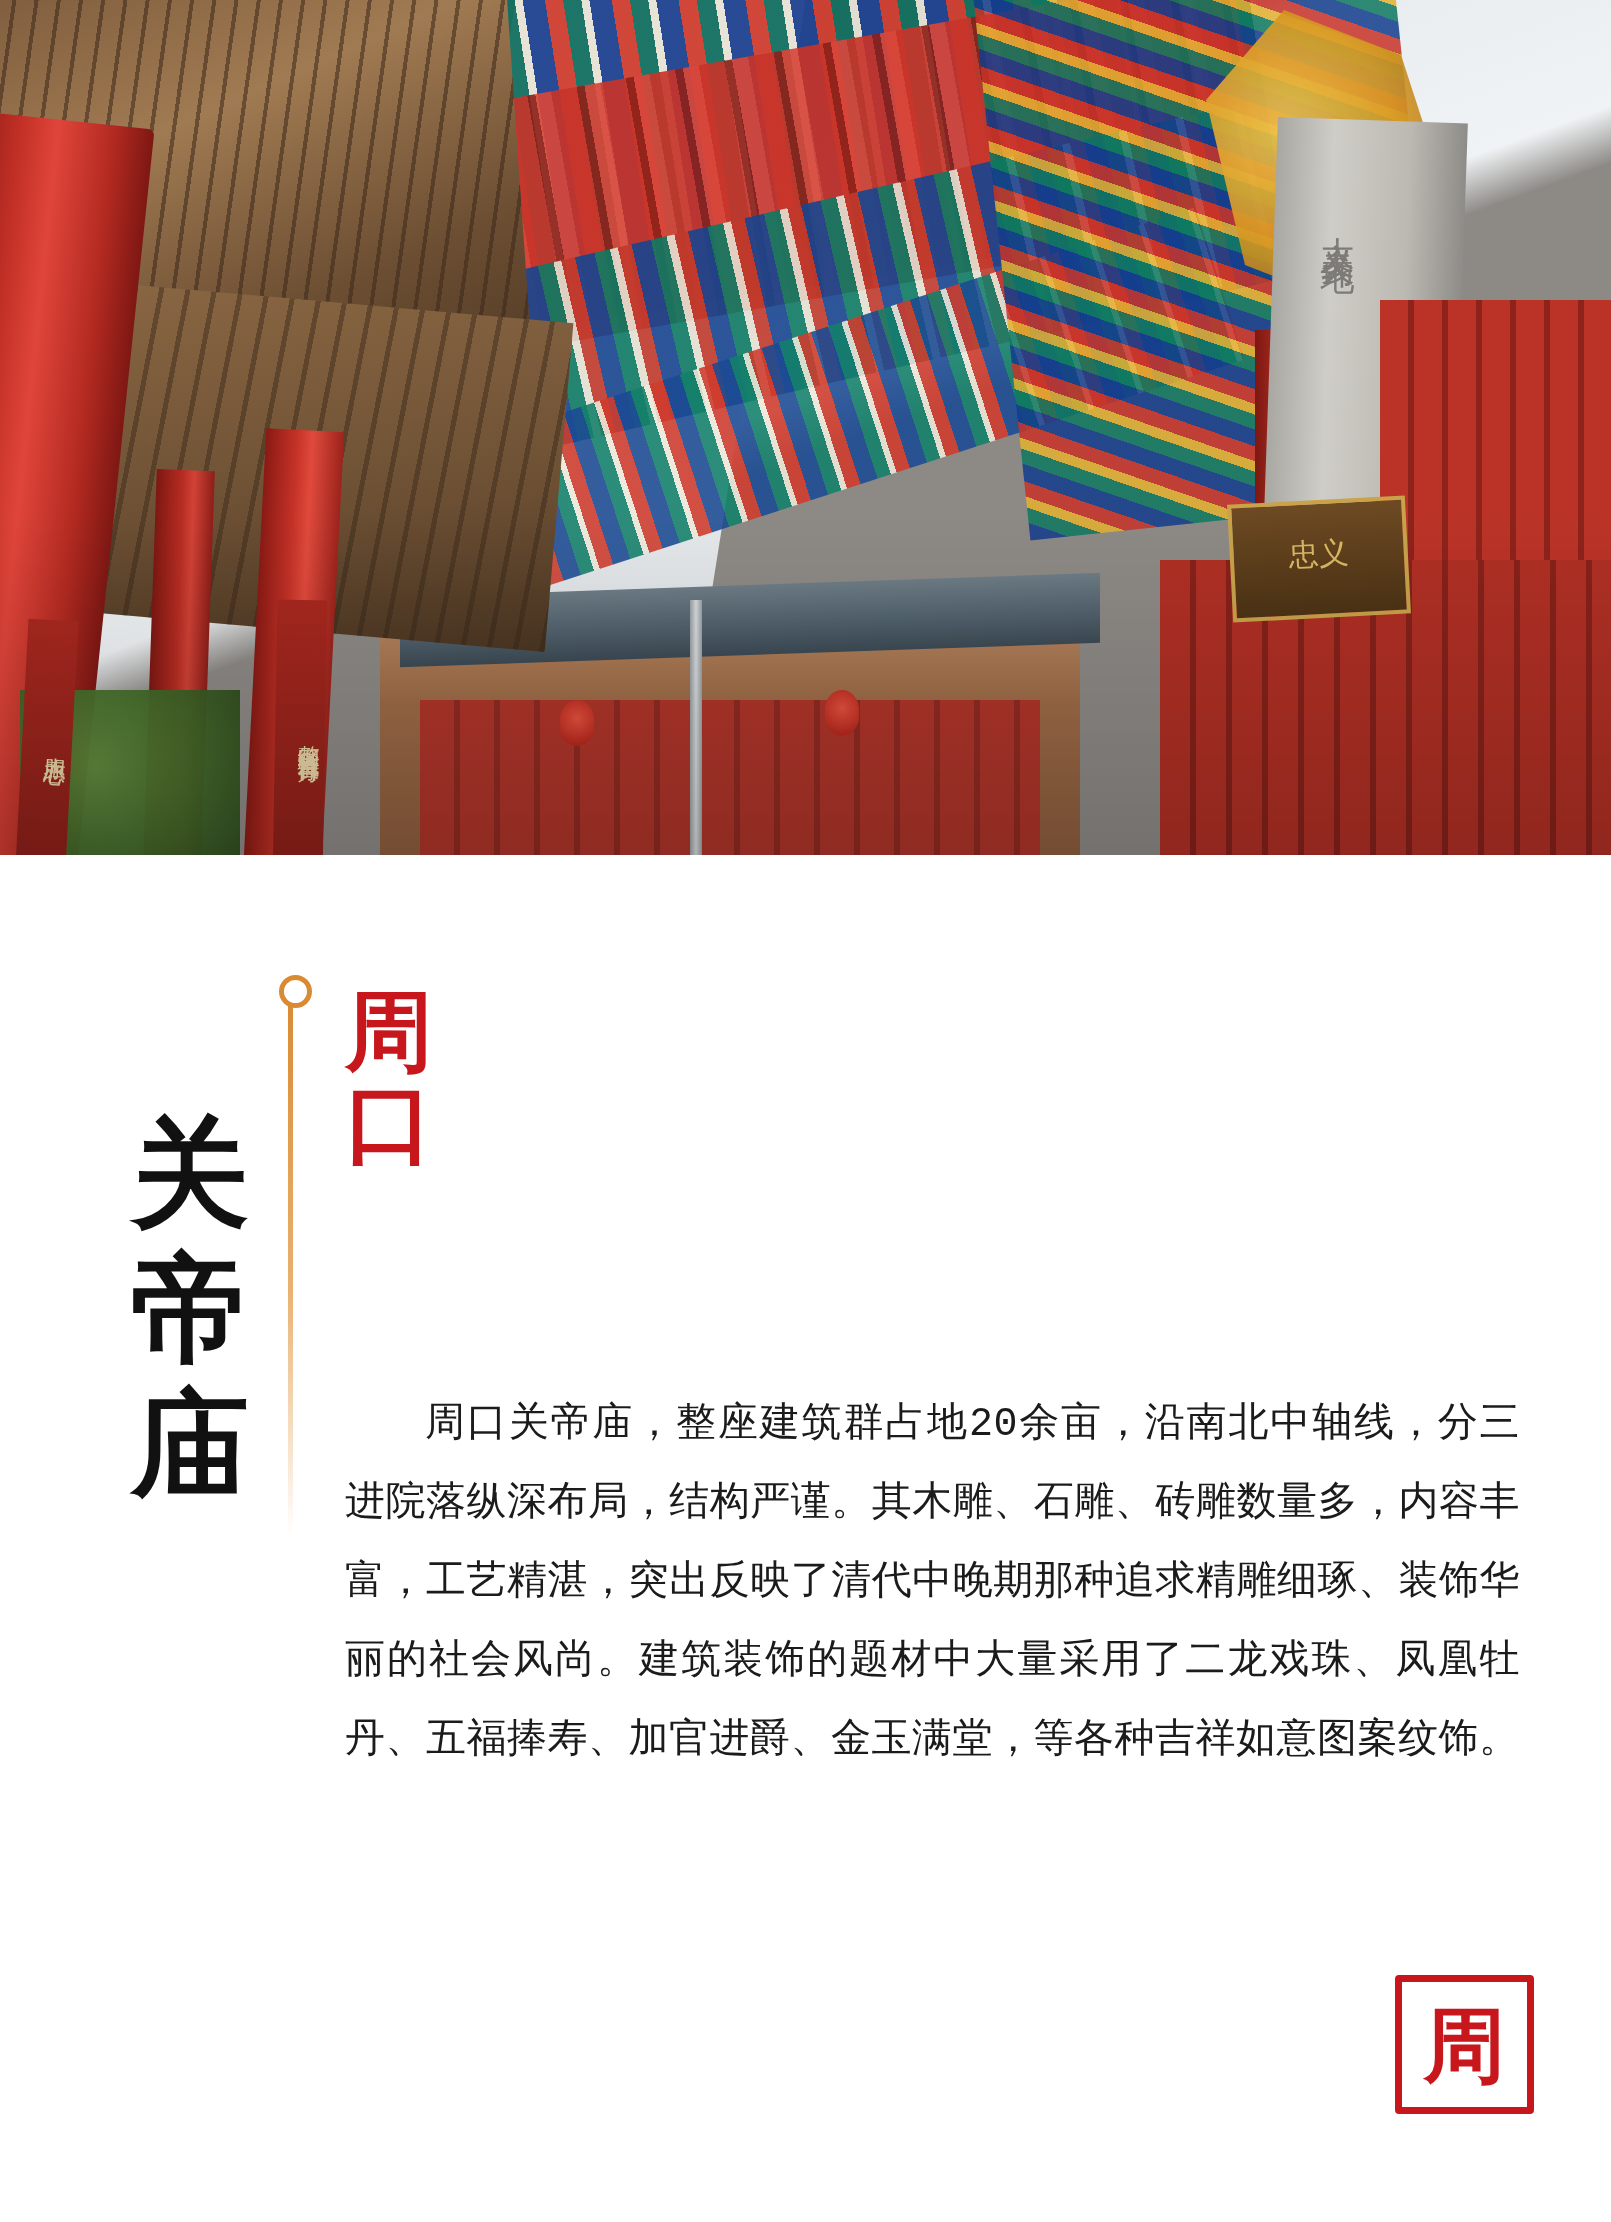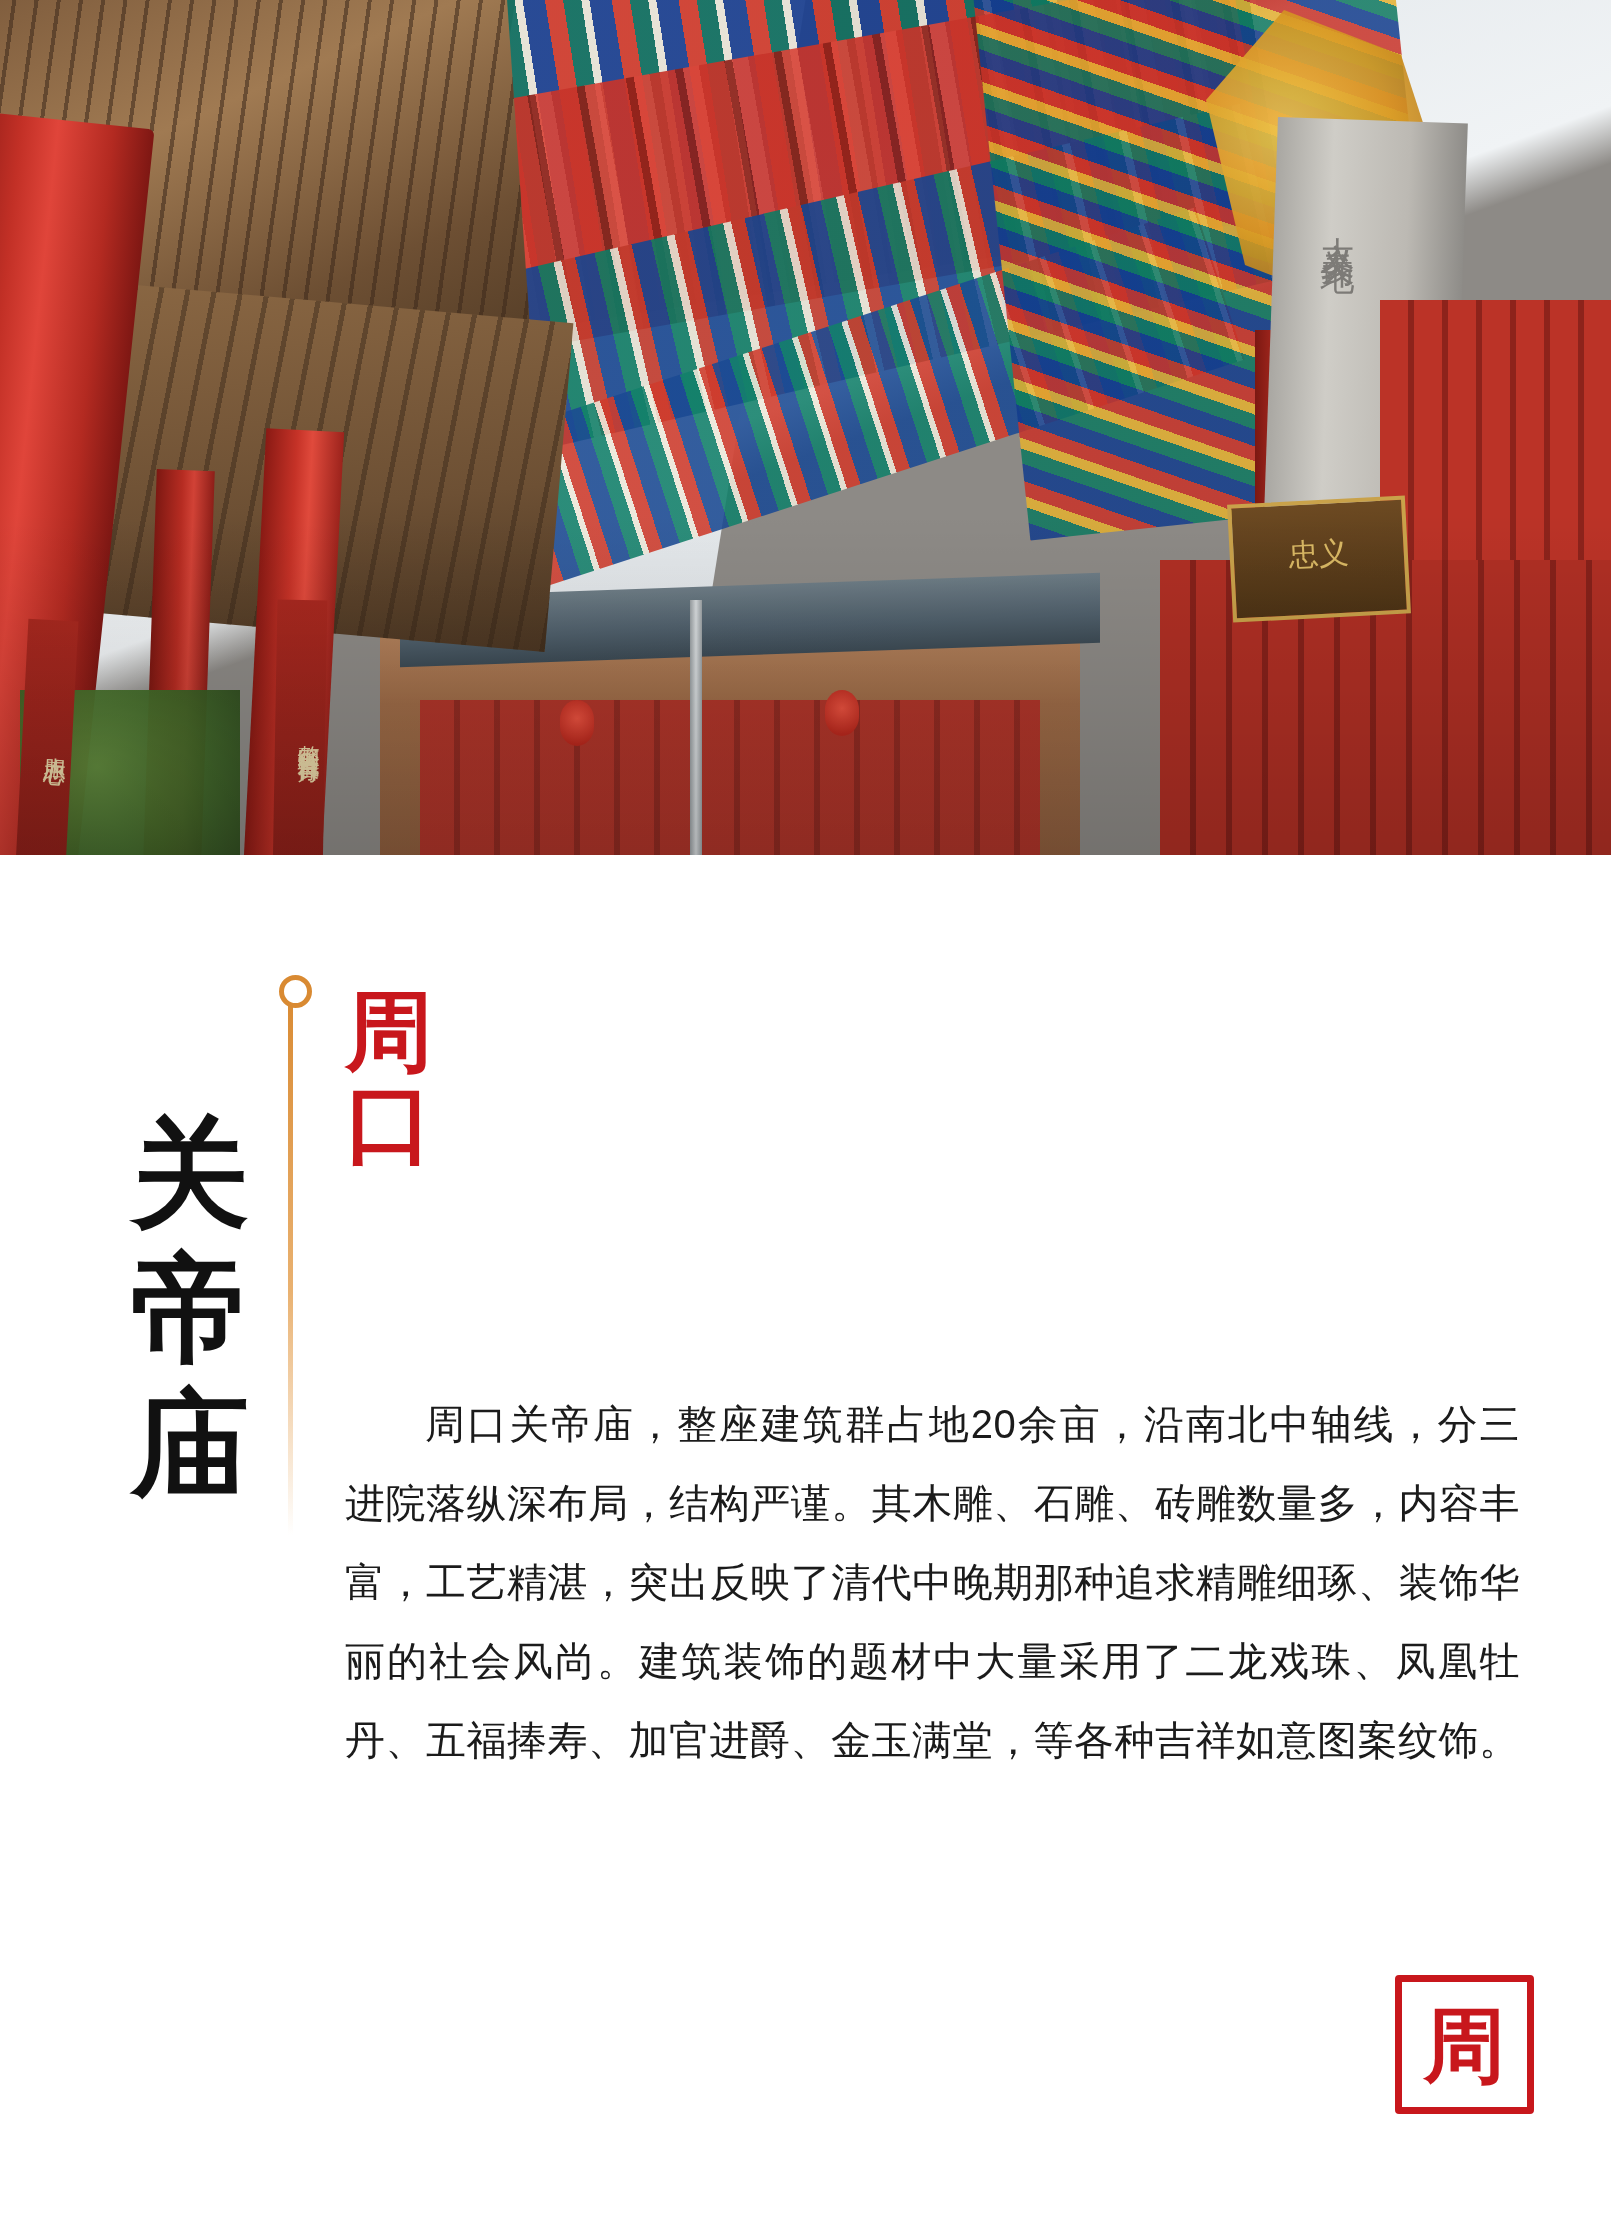--- a/index.html
+++ b/index.html
@@ -385,21 +385,21 @@
     text-align: center;
     z-index: 6;
   }
   .big-title span { display: block; }
 
   .body-text {
     position: absolute;
     left: 345px;
     top: 1385px;
     width: 1175px;
-    font-family: Liberation Sans, sans-serif;
+    font-family: Liberation Mono, monospace;
     font-size: 40px;
     line-height: 79px;
     color: #1b1b1b;
     text-align: justify;
     text-indent: 80px;
     letter-spacing: 0.5px;
   }
 
   
   .seal {

